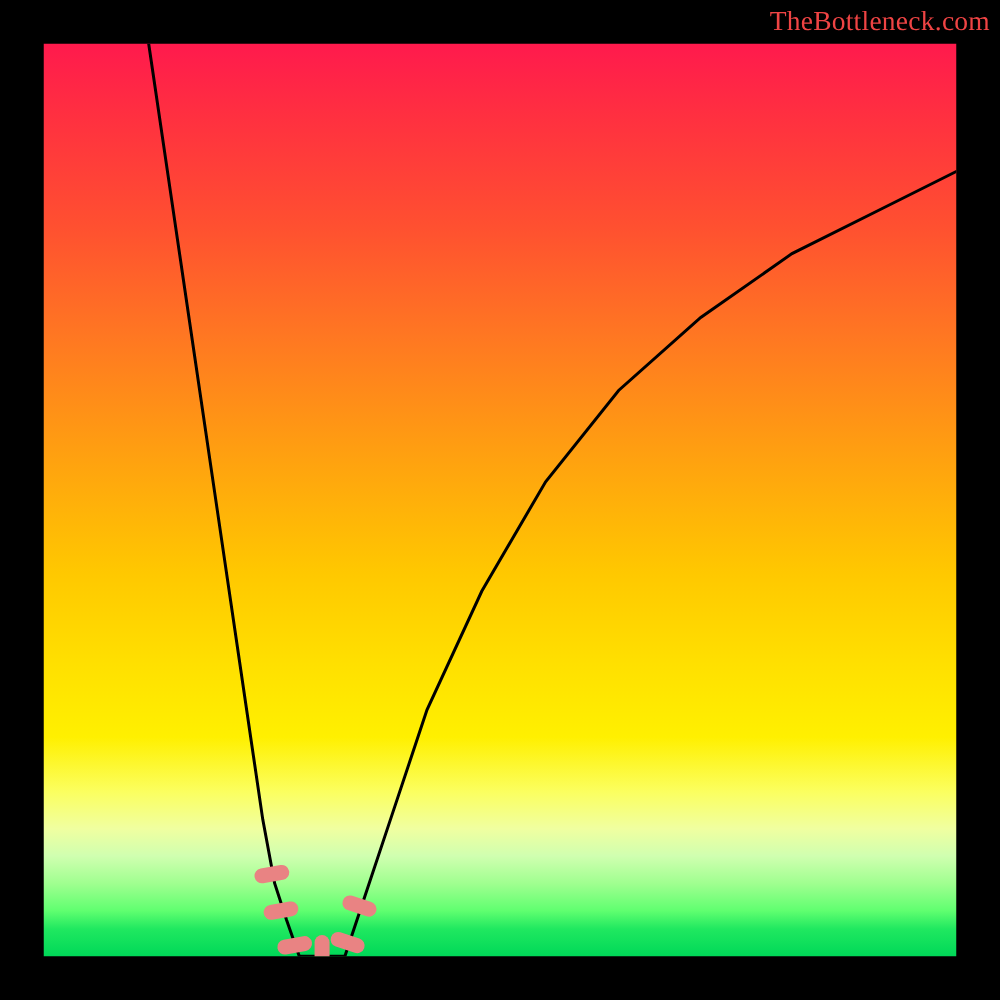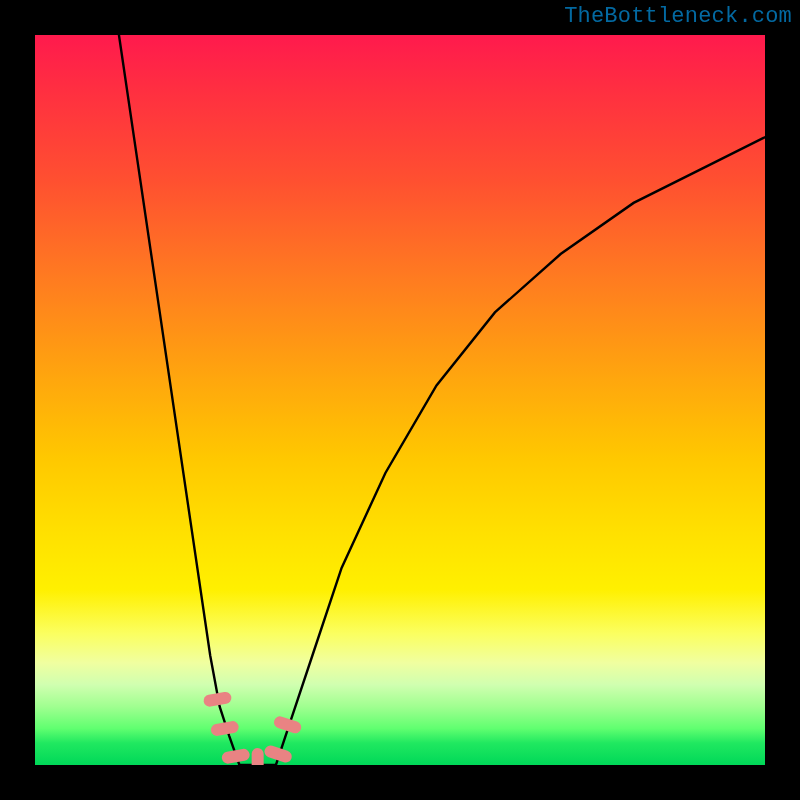--- a/index.html
+++ b/index.html
@@ -46,23 +46,23 @@
     position: absolute;
     left: 0;
     top: 0;
     width: 730px;
     height: 730px;
   }
   .watermark {
     position: absolute;
     top: 4px;
     right: 8px;
-    font-family: Liberation Mono, monospace;
+    font-family: Liberation Serif, serif;
     font-size: 22px;
-    color: #0369a1;
+    color: #ef4444;
     letter-spacing: 0.2px;
     user-select: none;
   }
 </style>
 </head>
 <body>
 
 <div class="frame">
   <div class="plot">
     <svg class="curves" viewBox="0 0 730 730" preserveAspectRatio="none">

